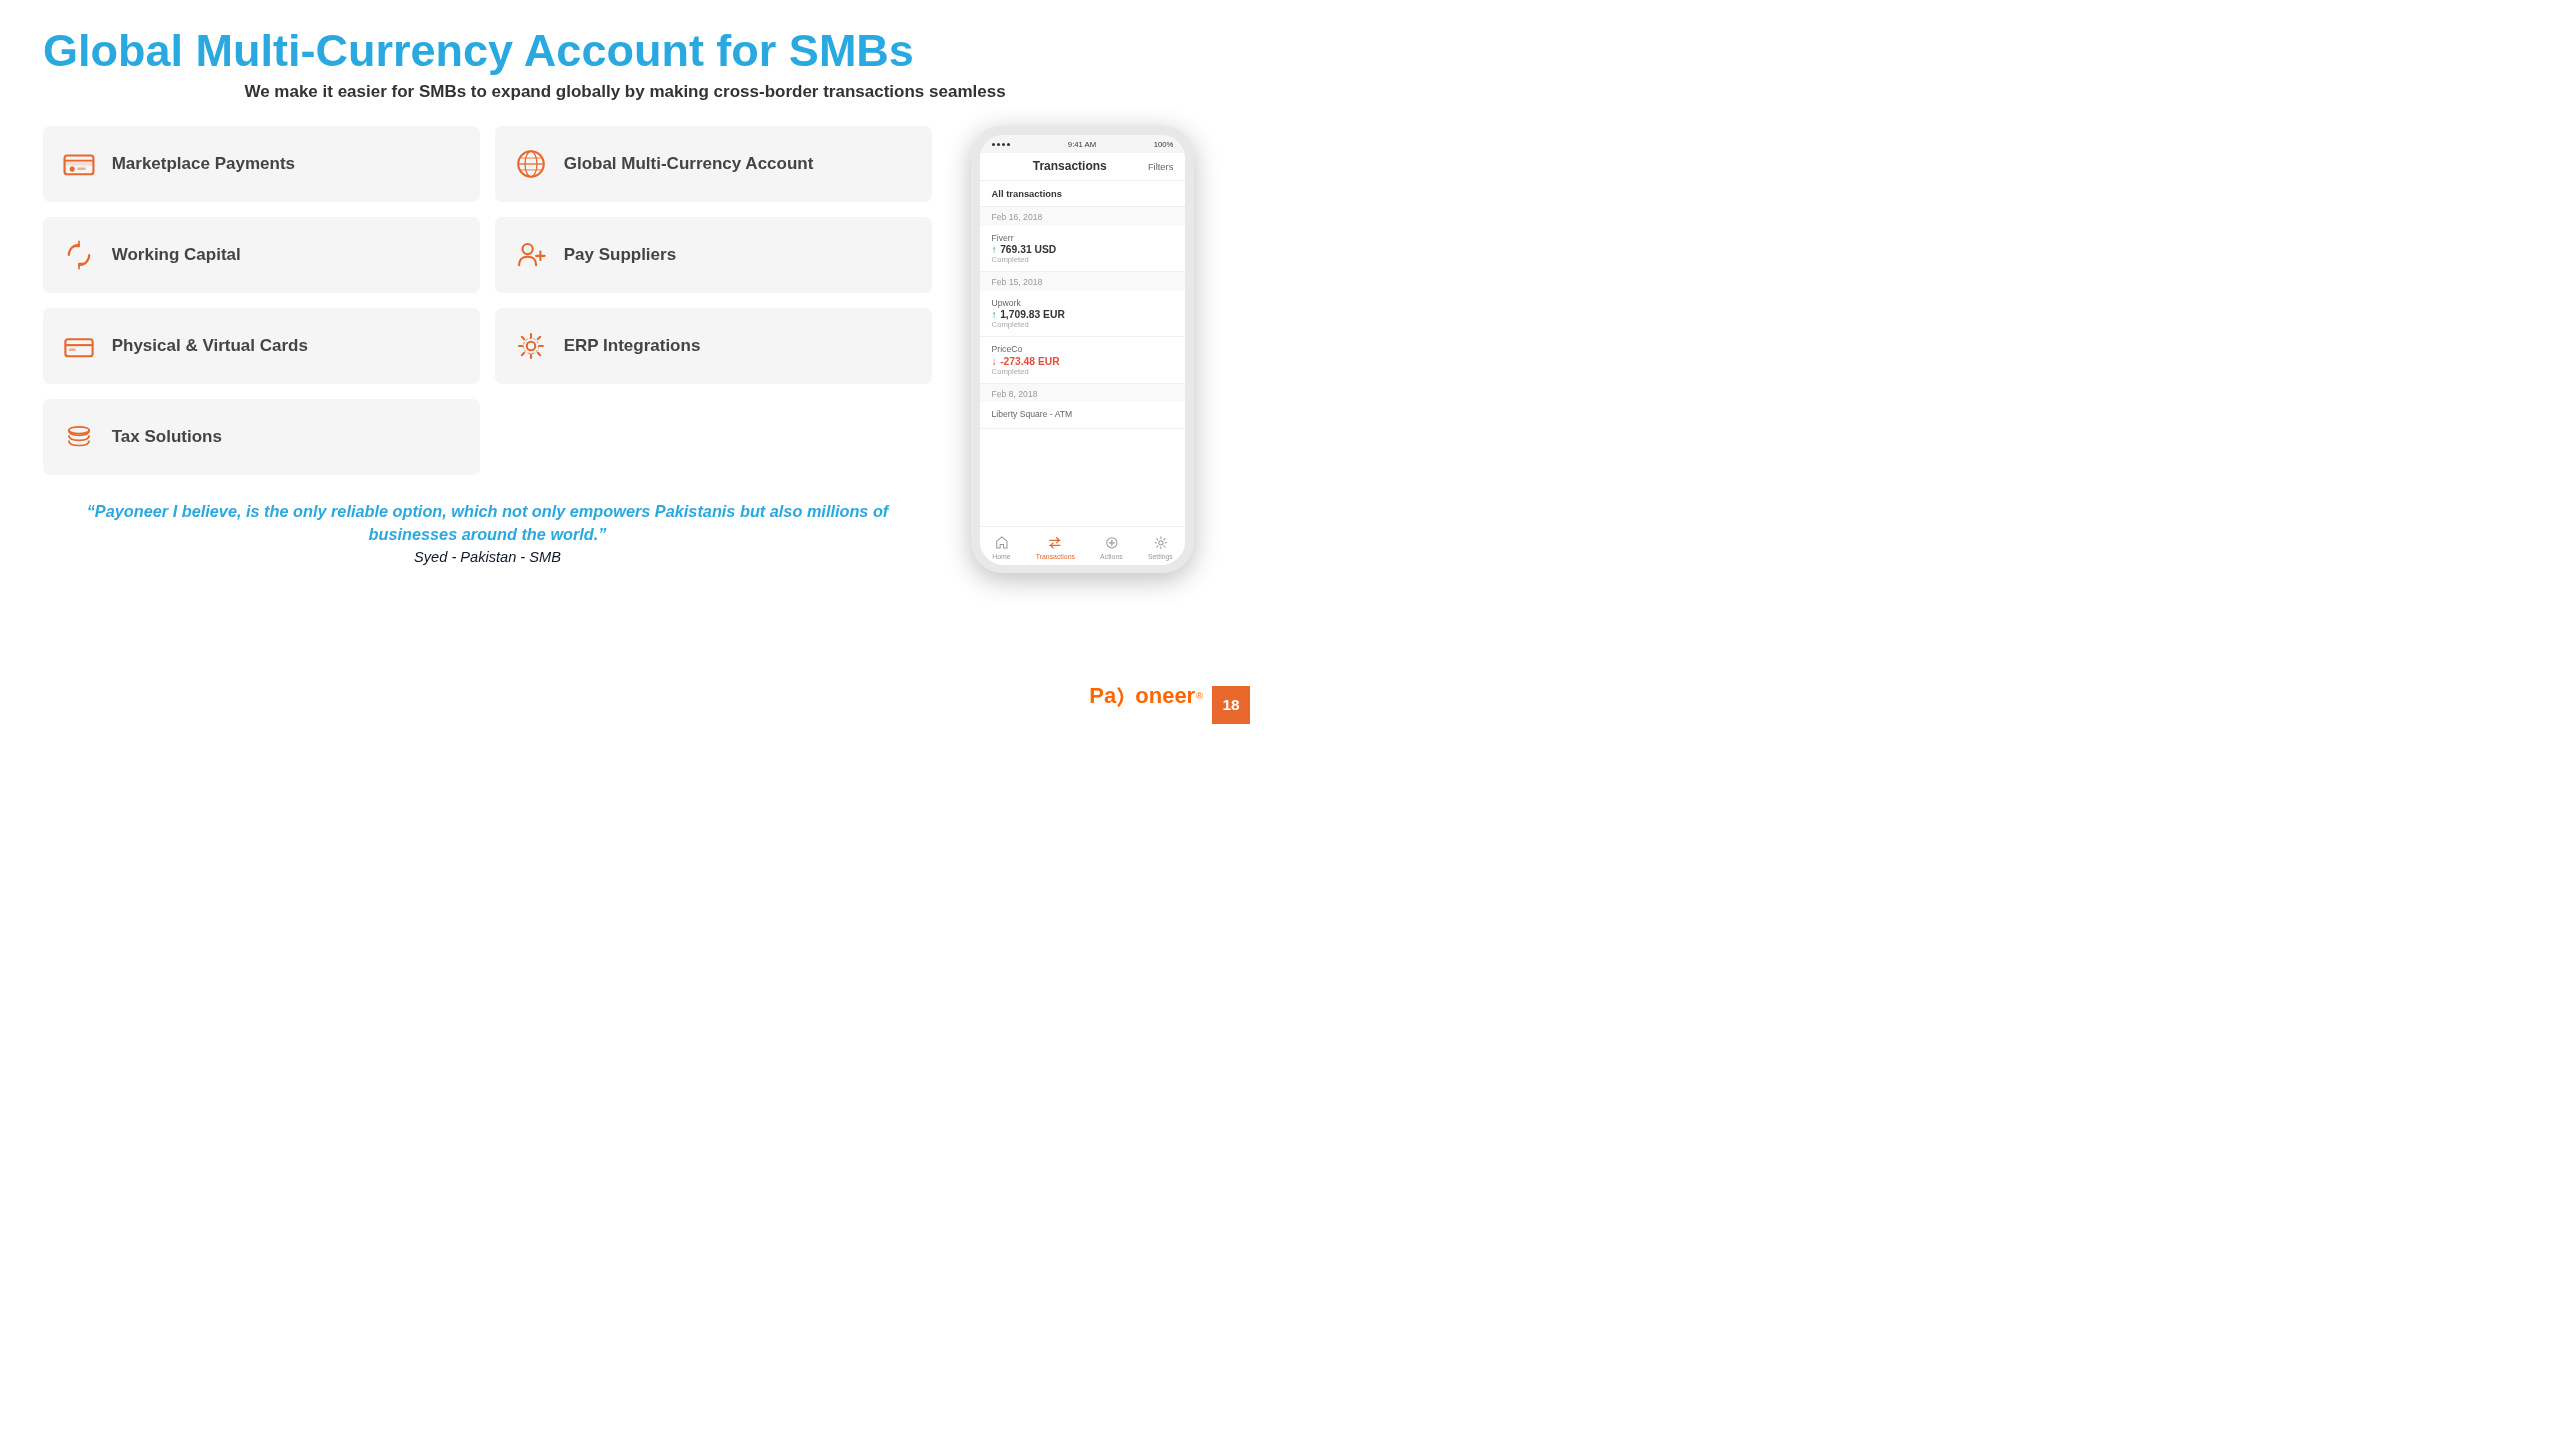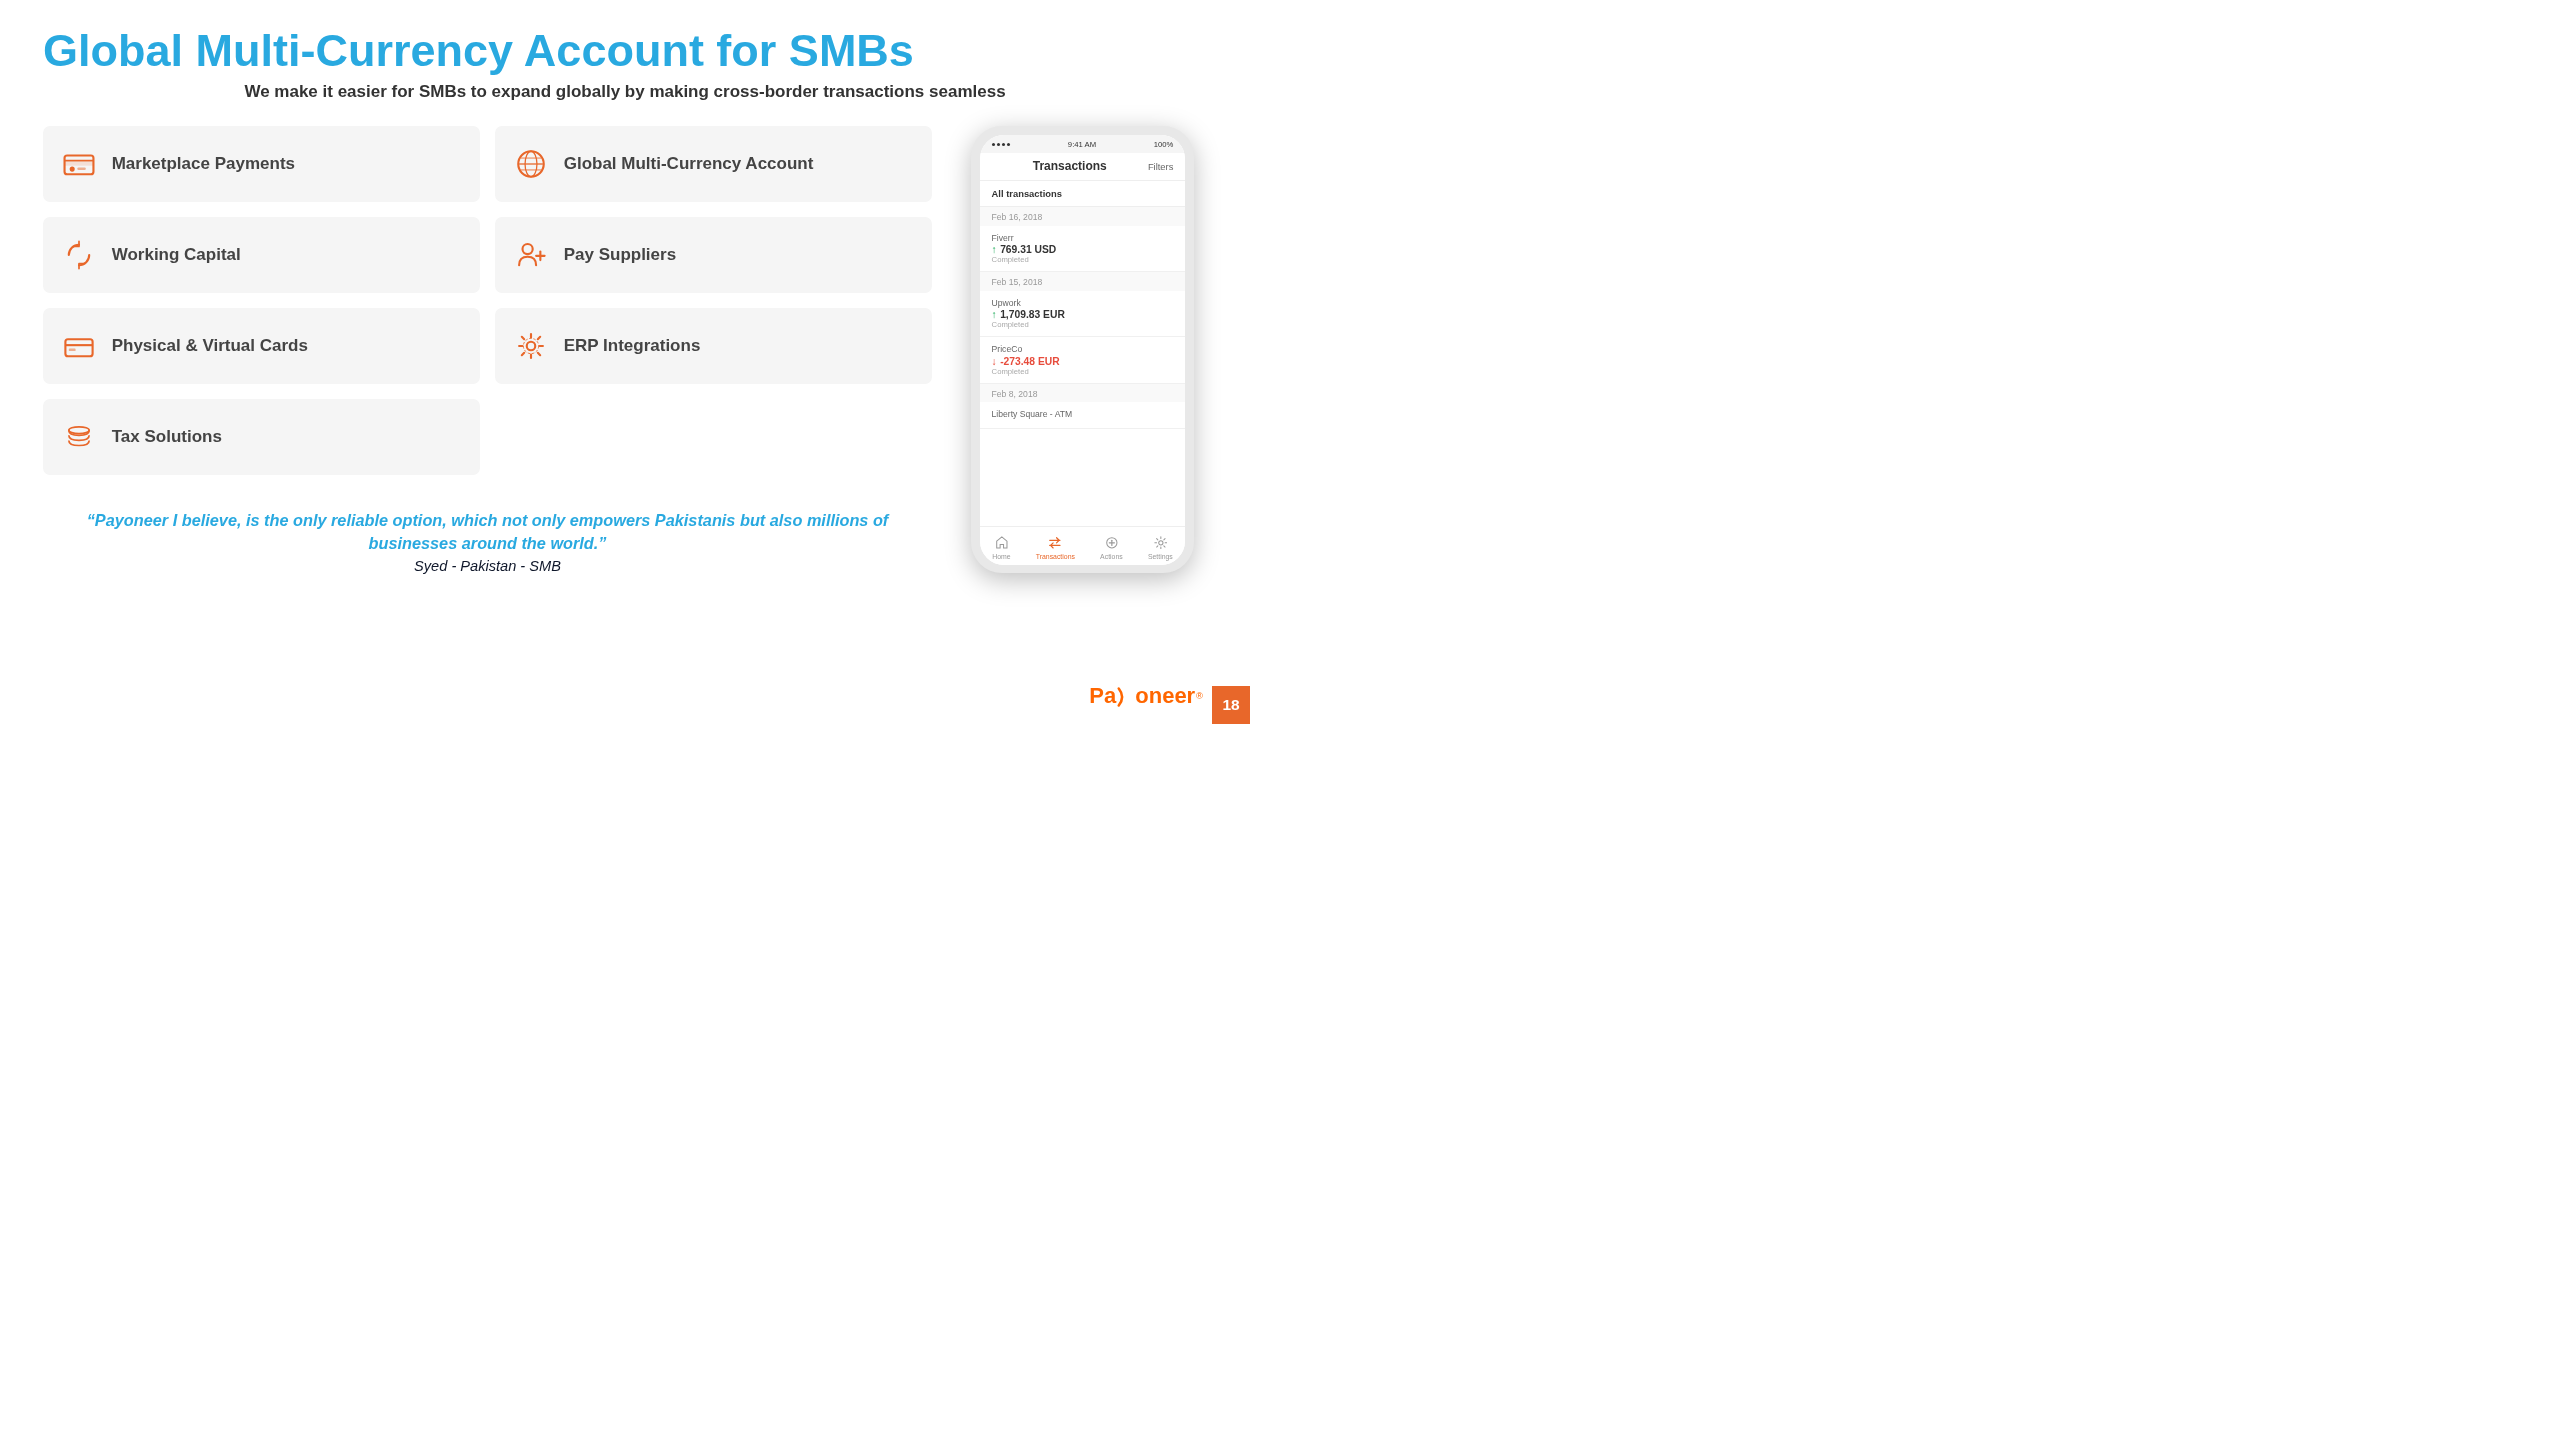--- a/index.html
+++ b/index.html
@@ -80,21 +80,21 @@
       height: 34px;
     }
 
     .feature-label {
       font-size: 17px;
       font-weight: 600;
       color: #444;
     }
 
     .quote-section {
-      margin-top: 10px;
+      margin-top: 1px;
     }
 
     .quote-text {
       font-size: 16.3px;
       font-weight: 600;
       color: #29a9e0;
       font-style: italic;
       text-align: center;
       line-height: 1.4;
     }

